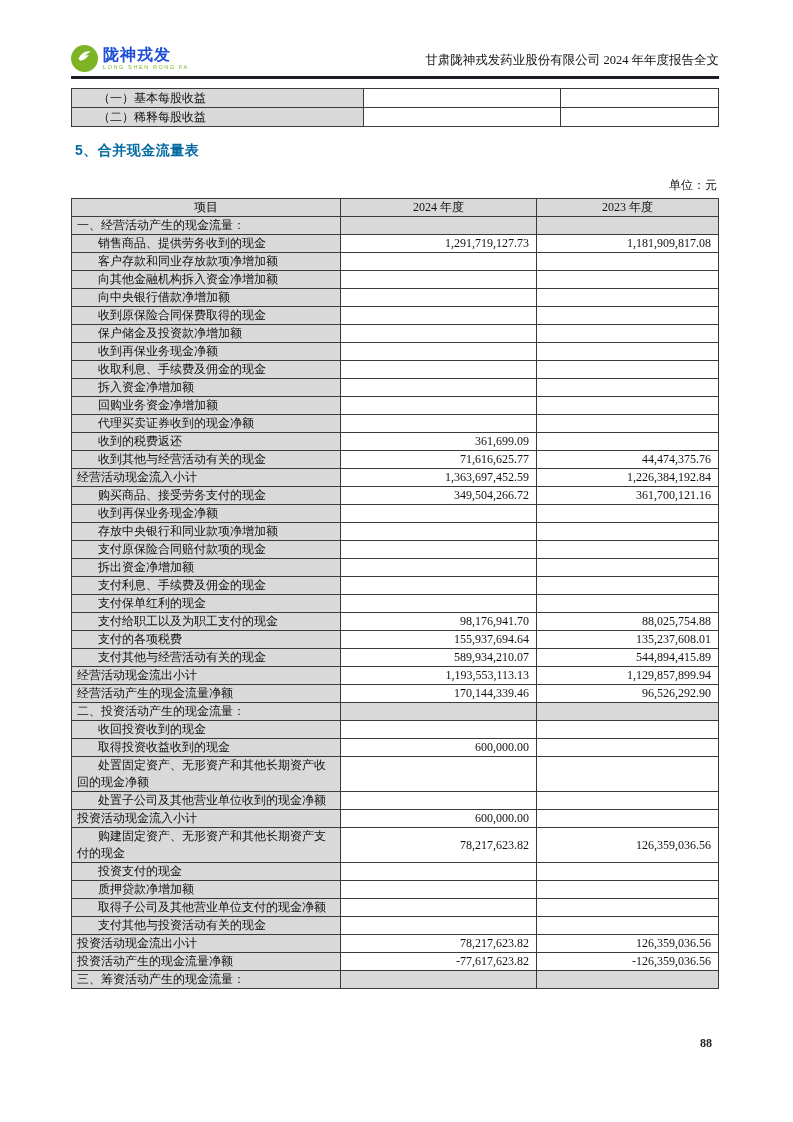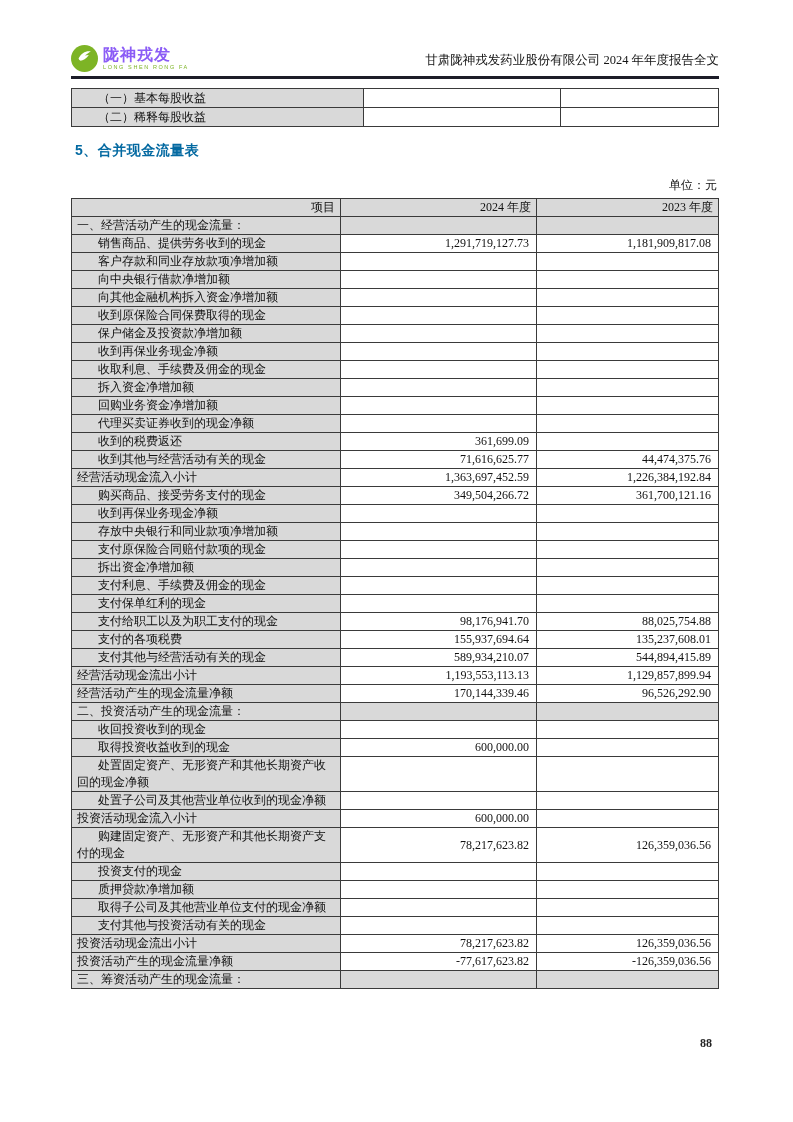--- a/index.html
+++ b/index.html
@@ -14,21 +14,21 @@
   
   .report-header {
     padding-top:45px; display:flex; justify-content:space-between;
     align-items:flex-end; border-bottom:3px solid #1c1c28; padding-bottom:4px;
   }
   .logo { display:flex; align-items:center; gap:5px; }
   .logo-circle { width:27px; height:27px; border-radius:50%; background:#7db425;
     display:flex; align-items:center; justify-content:center; }
   .brand-col { display:flex; flex-direction:column; line-height:1; }
   .brand-cn { font-family:"Liberation Sans","DejaVu Sans",sans-serif; font-weight:bold;
-    font-size:16px; color:#8b5cf6; letter-spacing:1px; }
+    font-size:16px; color:#1d4ed8; letter-spacing:1px; }
   .brand-en { font-family:"Liberation Sans","DejaVu Sans",sans-serif; font-size:5.5px;
     color:#7db425; letter-spacing:1.6px; margin-top:2px; }
   .doc-title { font-size:12.5px; color:#141414; padding-bottom:3px; }
 
   
   table { border-collapse:collapse; width:100%; table-layout:fixed; }
   td, th { border:1px solid #3a3a3a; font-size:12px; font-weight:normal;
     line-height:17px; padding:0 5px; vertical-align:middle; overflow:hidden; }
   td.lbl { background:#d9d9d9; text-align:left; }
   td.num { text-align:right; padding-right:7px; background:#fff; }
@@ -41,21 +41,21 @@
 
   
   .section-title { margin-top:15px; padding-left:4px;
     font-family:"Liberation Sans","DejaVu Sans",sans-serif;
     font-weight:bold; font-size:14px; color:#0369a1; letter-spacing:.5px; }
   .unit-line { margin-top:17px; margin-bottom:4px; text-align:right;
     font-size:12px; padding-right:2px; }
 
   
   .cf-col1 { width:269px; } .cf-col2 { width:196px; }
-  .cf-table th { background:#d9d9d9; text-align:right; }
+  .cf-table th { background:#d9d9d9; text-align:center; }
   .cf-table tr.item td.lbl { text-indent:21px; }
   .cf-table tr.section td { background:#d9d9d9; }
   .cf-table tr.subtotal td.lbl, .cf-table tr.section td.lbl { text-indent:0; }
 
   
   .page-number { position:absolute; top:1036px; left:700px; font-size:12px; color:#222;font-weight:bold; }
 </style>
 </head>
 <body>
 
@@ -126,26 +126,26 @@
             <td class="lbl">销售商品、提供劳务收到的现金</td>
             <td class="num">1,291,719,127.73</td>
             <td class="num">1,181,909,817.08</td>
           </tr>
           <tr class="item">
             <td class="lbl">客户存款和同业存放款项净增加额</td>
             <td class="num"></td>
             <td class="num"></td>
           </tr>
           <tr class="item">
+            <td class="lbl">向其他金融机构拆入资金净增加额</td>
+            <td class="num"></td>
+            <td class="num"></td>
+          </tr>
+          <tr class="item">
             <td class="lbl">向中央银行借款净增加额</td>
-            <td class="num"></td>
-            <td class="num"></td>
-          </tr>
-          <tr class="item">
-            <td class="lbl">向其他金融机构拆入资金净增加额</td>
             <td class="num"></td>
             <td class="num"></td>
           </tr>
           <tr class="item">
             <td class="lbl">收到原保险合同保费取得的现金</td>
             <td class="num"></td>
             <td class="num"></td>
           </tr>
           <tr class="item">
             <td class="lbl">保户储金及投资款净增加额</td>

